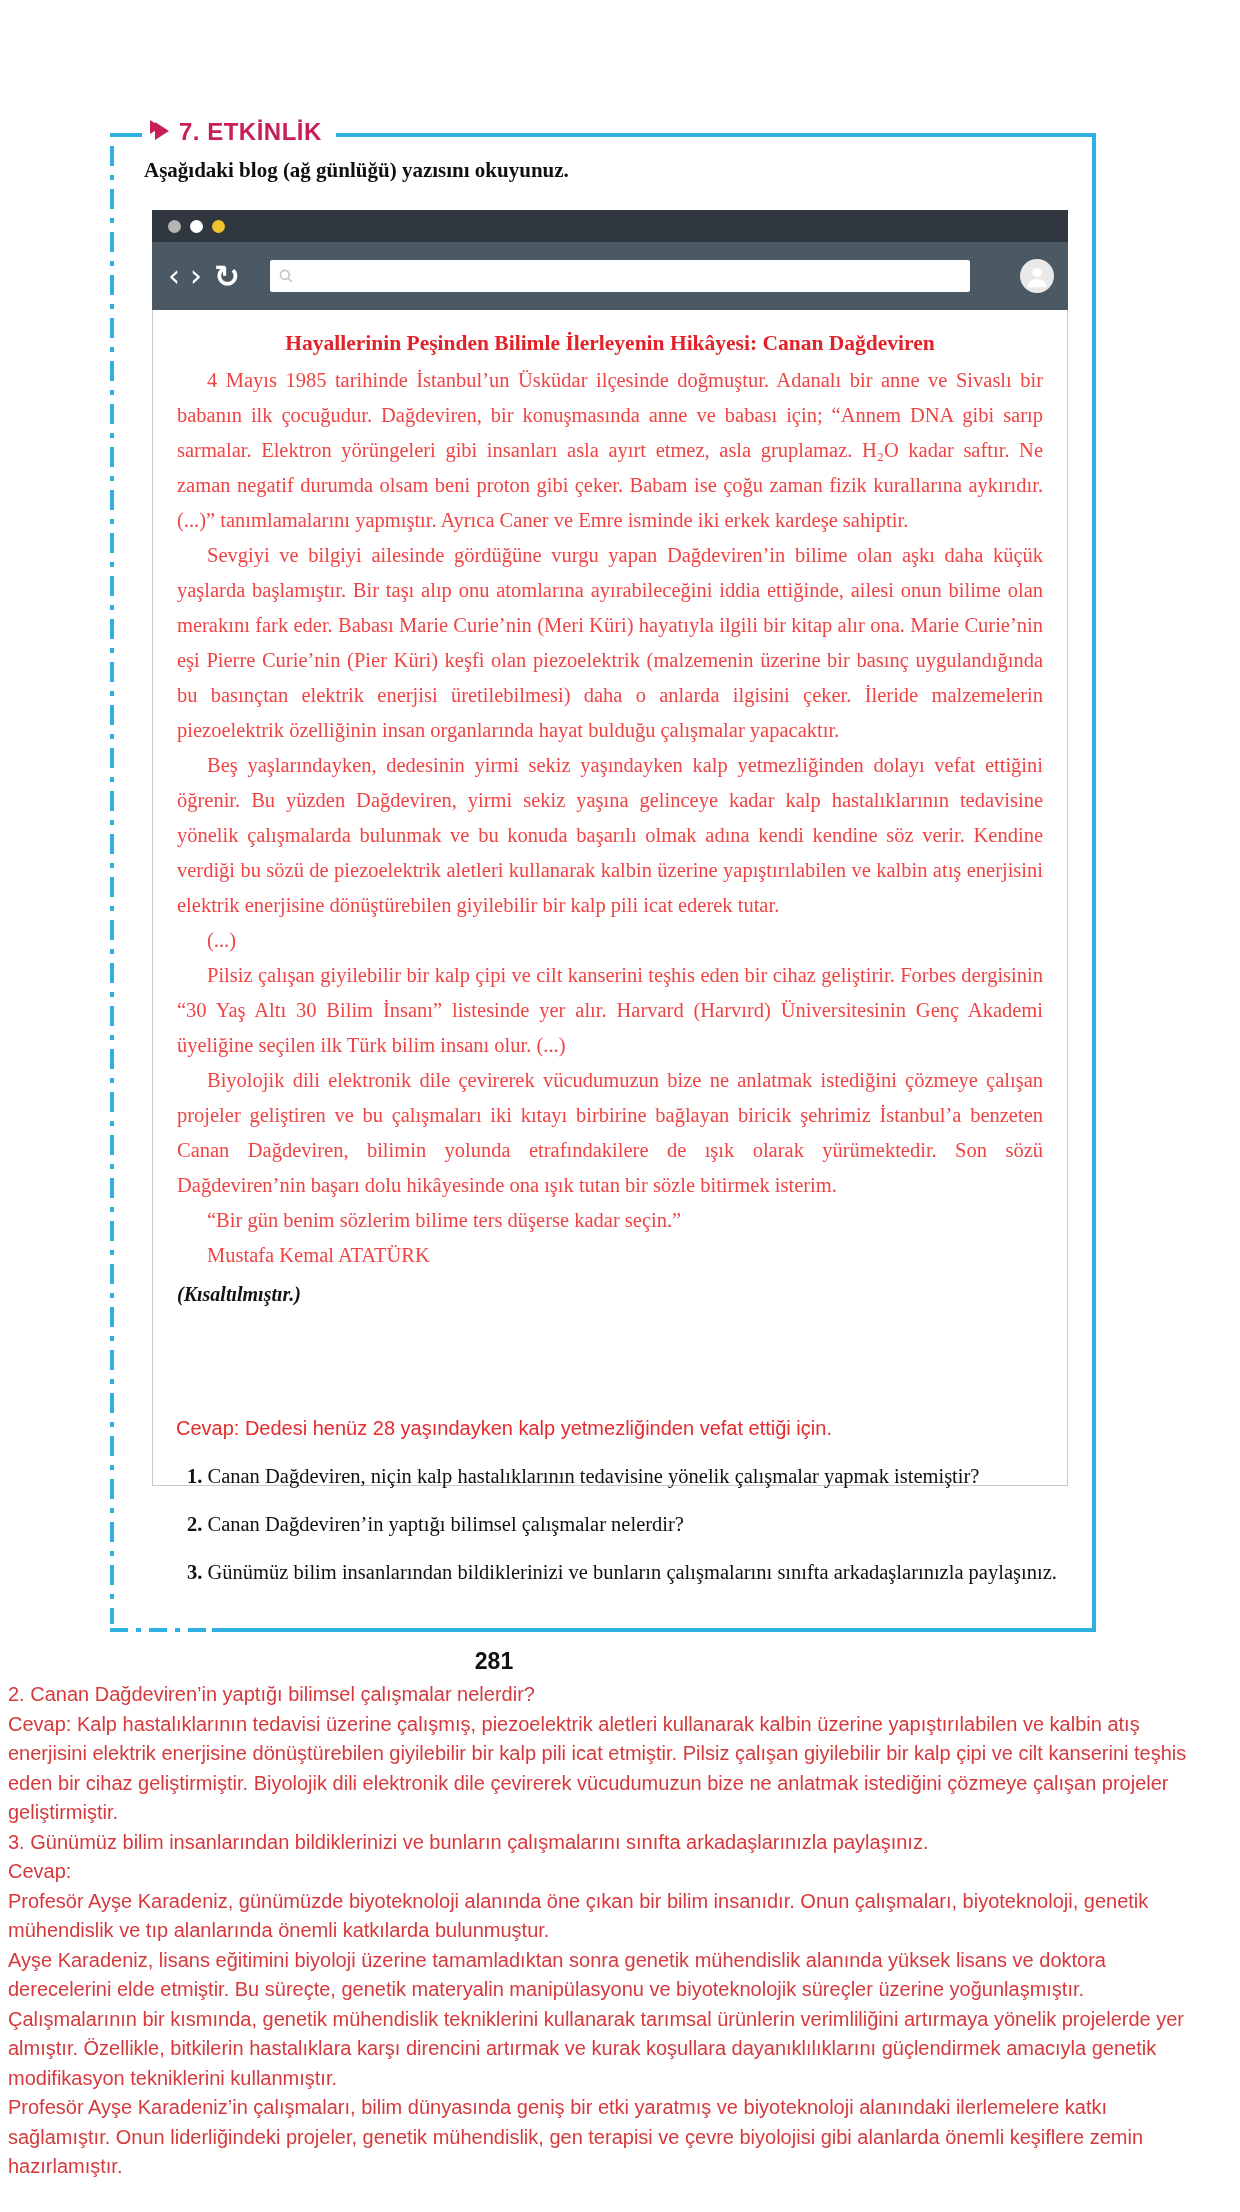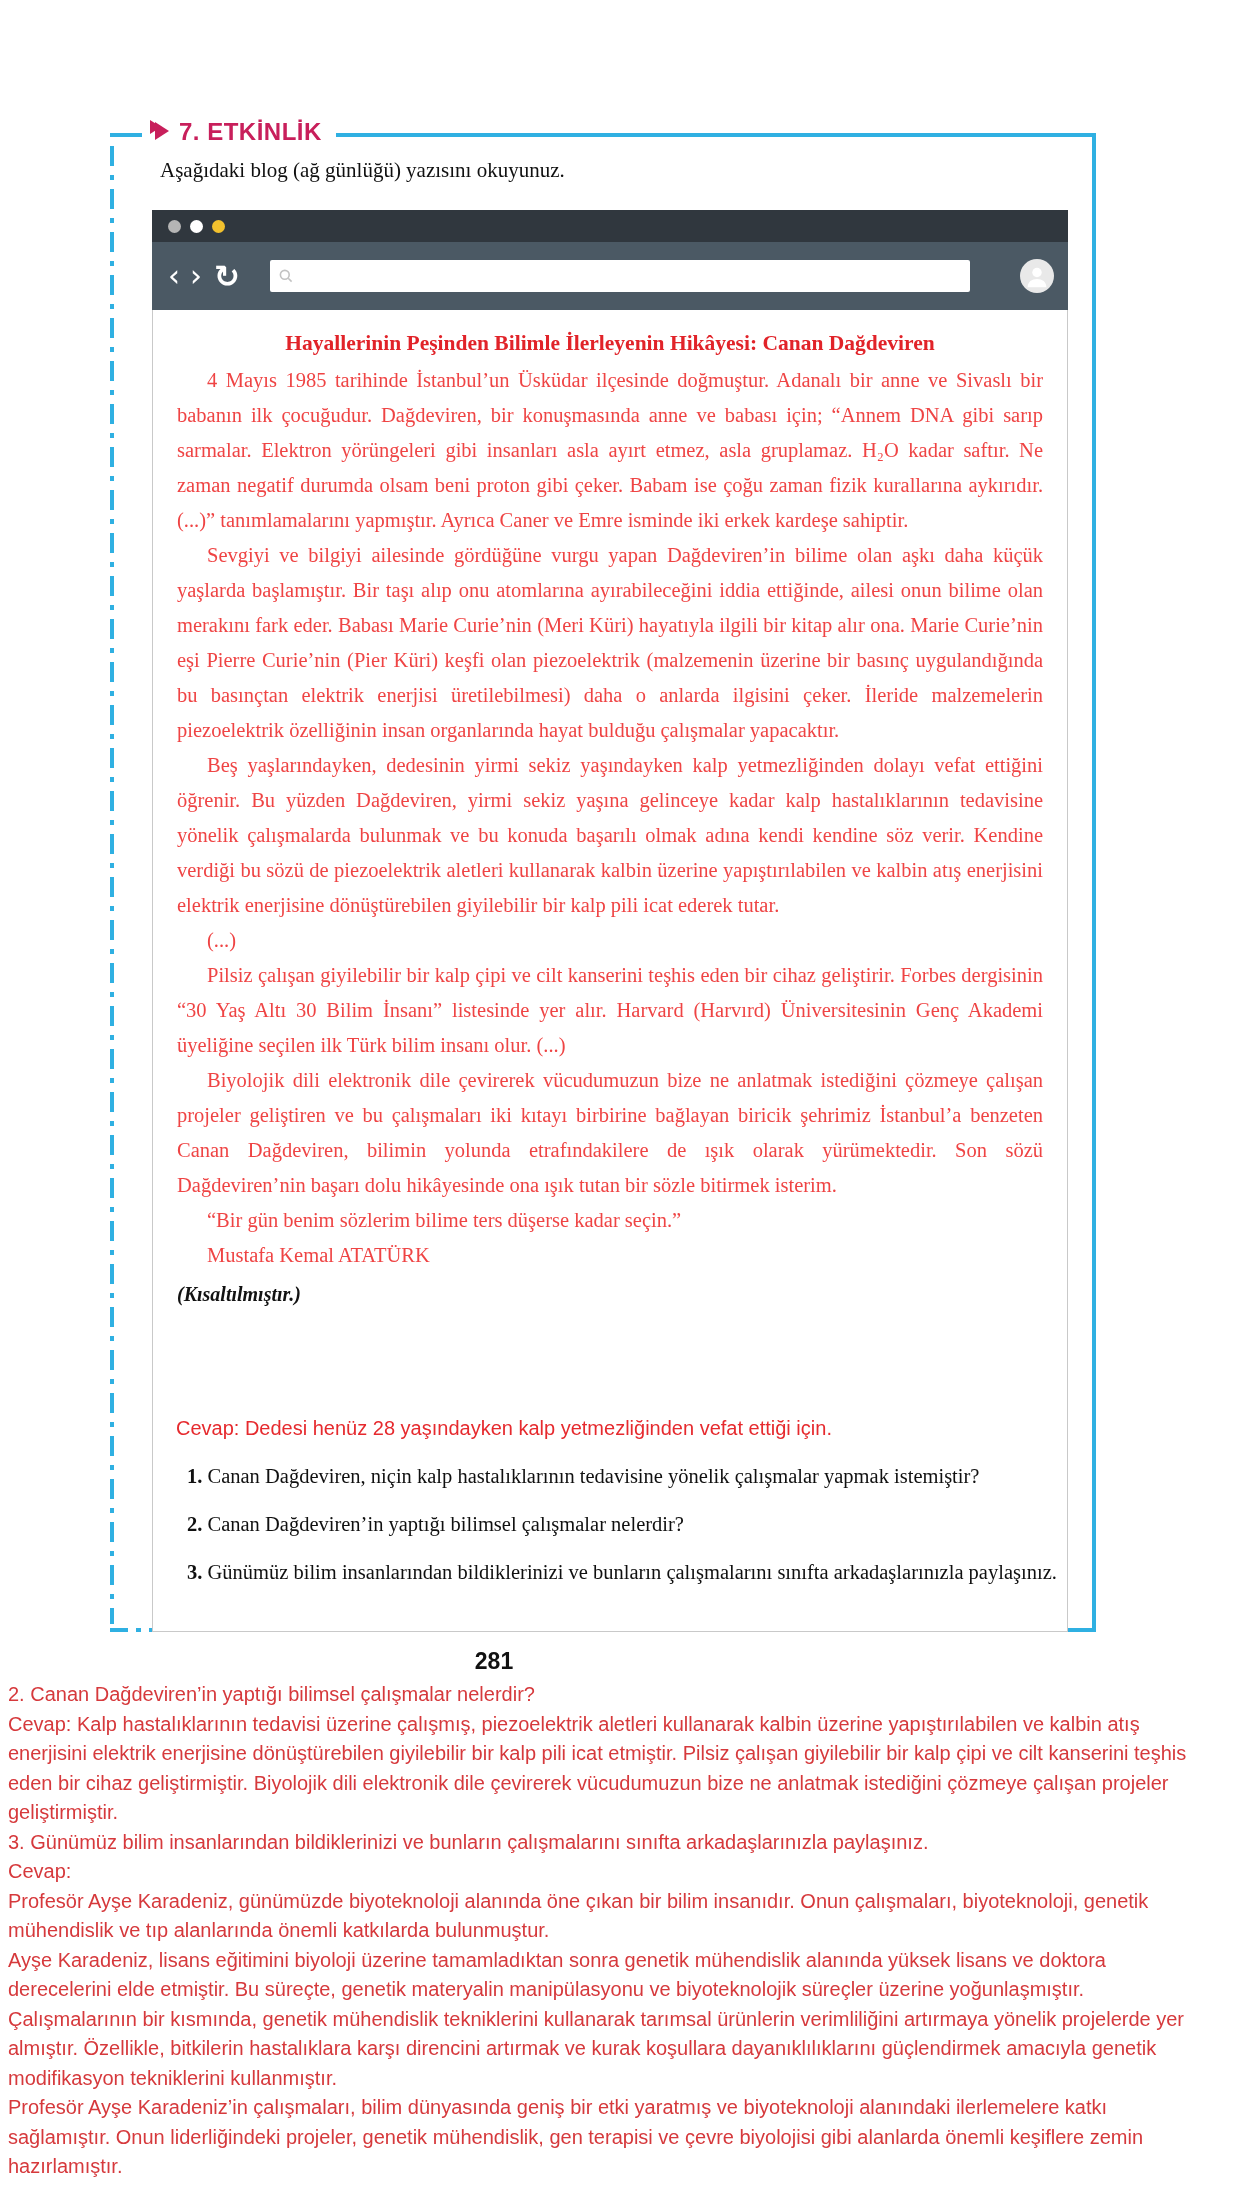--- a/index.html
+++ b/index.html
@@ -17,42 +17,42 @@
 
   
   .activity-title{position:absolute;left:142px;top:110px;background:#ffffff;padding:0 14px 0 8px;
         display:flex;align-items:center;gap:8px;height:44px;
         font-family:"Liberation Sans","DejaVu Sans",sans-serif;font-weight:bold;
         font-size:24px;color:#c81f5b;letter-spacing:0.5px;}
   .tri{width:0;height:0;border-style:solid;border-color:transparent;display:inline-block;}
   .tri-small{border-width:7px 0 7px 11px;border-left-color:#c81f5b;margin-right:-6px;transform:translateY(-6px);}
   .tri-big{border-width:9px 0 9px 14px;border-left-color:#c81f5b;margin-right:2px;}
 
-  .instruction{position:absolute;left:160px;top:158px;font-size:21px;color:#101010;}
+  .instruction{position:absolute;left:144px;top:158px;font-size:21px;color:#101010;font-weight:bold;}
 
   
   .browser{position:absolute;left:152px;top:210px;width:916px;height:1196px;}
   .b-titlebar{height:32px;background:#30373e;display:flex;align-items:center;padding-left:16px;gap:9px;}
   .dot{width:13px;height:13px;border-radius:50%;display:inline-block;}
   .dot-gray{background:#b5b5b5;}
   .dot-white{background:#ffffff;}
   .dot-yellow{background:#f2c12e;}
   .b-toolbar{height:68px;background:#4b5964;position:relative;display:flex;align-items:center;}
   .nav-ico{color:#ffffff;font-family:"DejaVu Sans",sans-serif;line-height:1;cursor:default;}
   .ico-back{font-size:30px;margin-left:16px;}
   .ico-fwd{font-size:30px;margin-left:10px;}
   .ico-refresh{font-size:31px;margin-left:12px;font-weight:bold;}
   .search-bar{position:absolute;left:118px;top:18px;width:700px;height:32px;background:#ffffff;
         border:none;border-radius:2px;padding:0 10px 0 30px;font-size:15px;color:#444;
         font-family:"Liberation Sans","DejaVu Sans",sans-serif;box-sizing:border-box;}
   .search-glyph{position:absolute;left:126px;top:26px;width:16px;height:16px;pointer-events:none;}
   .avatar{position:absolute;right:14px;top:17px;width:34px;height:34px;border-radius:50%;
         background:#e9e9e9;display:flex;align-items:center;justify-content:center;overflow:hidden;}
 
-  .b-content{background:#ffffff;border:1px solid #c9c9c9;border-top:none;height:1322px;
+  .b-content{background:#ffffff;border:1px solid #c9c9c9;border-top:none;height:1176px;
         padding:16px 24px 0 24px;box-sizing:border-box;overflow:hidden;}
   .blog-title{text-align:center;font-weight:bold;font-size:21.5px;color:#e12329;line-height:34px;margin-bottom:3px;}
   .blog p{margin:0;font-size:20.5px;line-height:35px;text-align:justify;text-indent:30px;color:#ef4444;}
   .blog .noj{text-align:left;}
   .abridged{margin-top:10px;font-weight:bold;font-style:italic;font-size:20px;color:#121212;}
 
   
   .source-note{position:absolute;left:0;top:1404px;width:1085px;text-align:right;
         font-style:italic;font-size:18.5px;color:#222;}
   .inline-answer{position:absolute;left:176px;top:1417px;

